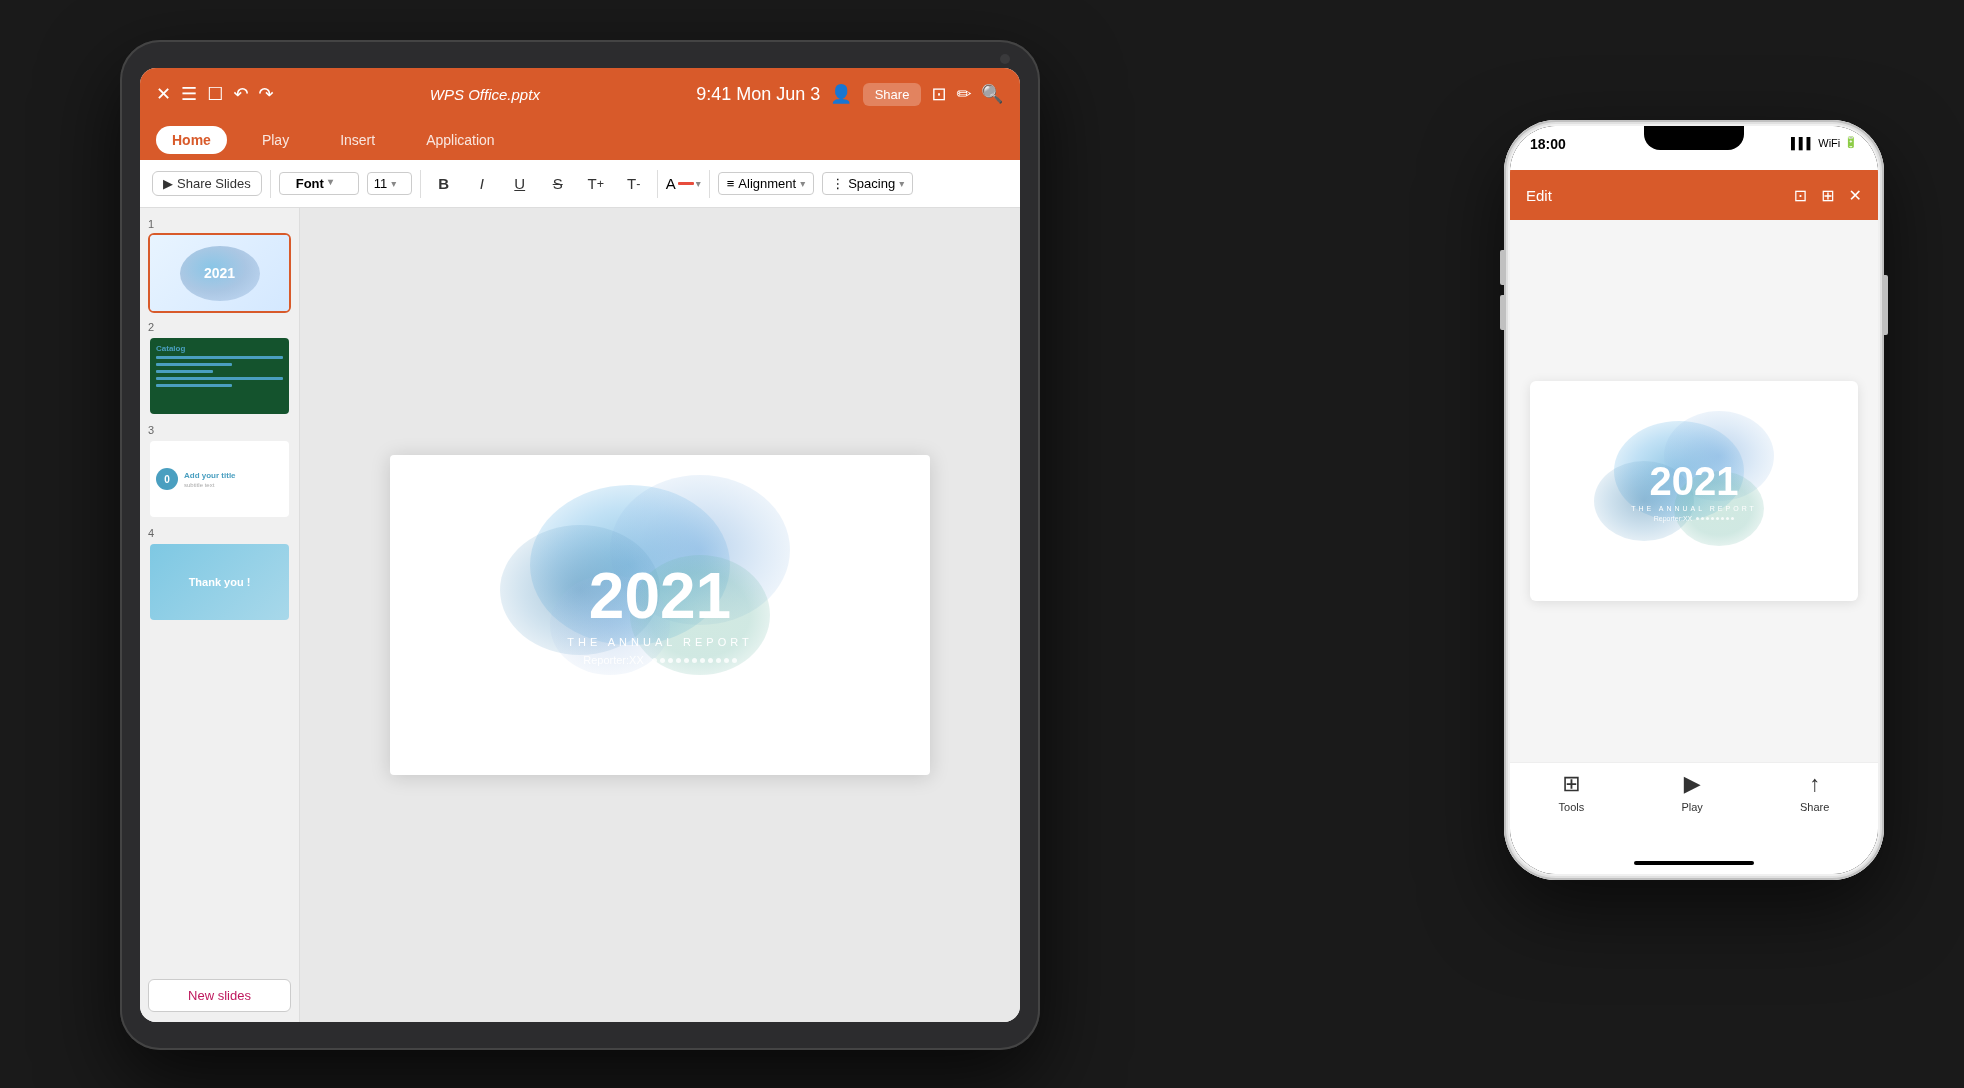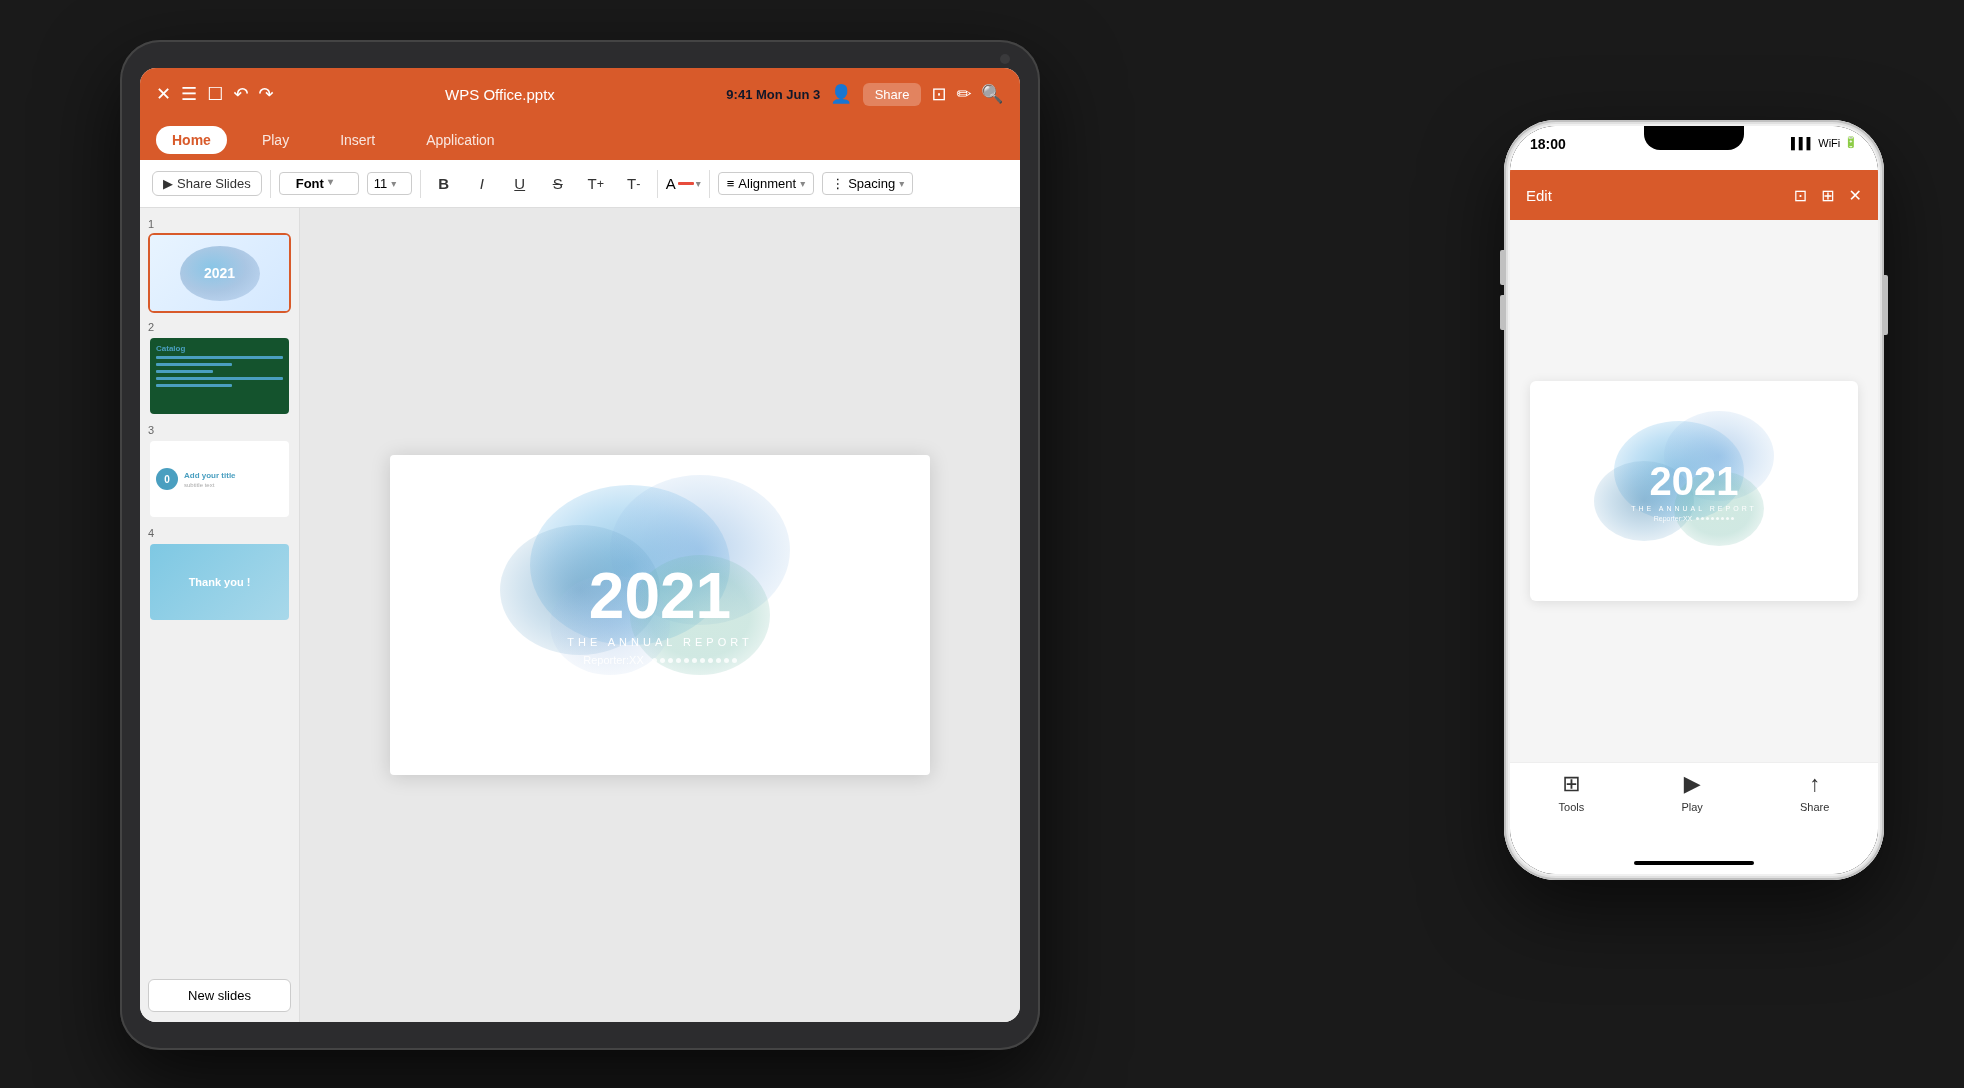--- a/index.html
+++ b/index.html
@@ -67,42 +67,43 @@
       font-size: 18px;
       cursor: pointer;
     }
 
     .topbar-title {
       flex: 1;
       text-align: center;
       color: white;
       font-size: 15px;
       font-weight: 500;
+      font-style: italic;
     }
 
     .topbar-right {
       display: flex;
       align-items: center;
       gap: 10px;
     }
 
     .share-btn {
       background: rgba(255,255,255,0.25);
       color: white;
       border: none;
       border-radius: 6px;
       padding: 4px 12px;
       font-size: 13px;
       cursor: pointer;
     }
 
     .topbar-time {
-      color: #0f172a;
-      font-size: 13px;
-      font-weight: 700;
+      color: #ffffff;
+      font-size: 18px;
+      font-weight: 400;
     }
 
     
     .tablet-navbar {
       background: #d85a2a;
       height: 40px;
       display: flex;
       align-items: center;
       padding: 0 16px;
       gap: 19px;
@@ -353,21 +354,21 @@
       text-align: right;
     }
 
     .new-slides-btn {
       margin-top: auto;
       border: 1px solid #ccc;
       border-radius: 6px;
       padding: 8px;
       text-align: center;
       font-size: 13px;
-      color: #000000;
+      color: #be185d;
       background: white;
       cursor: pointer;
     }
 
     
     .slide-area {
       flex: 1;
       background: #e8e8e8;
       display: flex;
       align-items: center;

